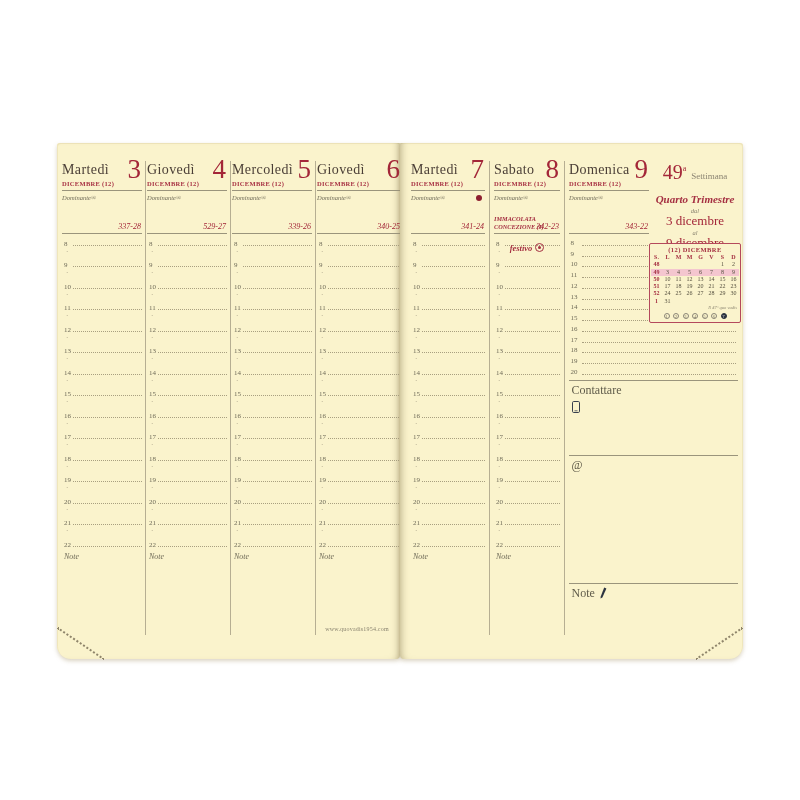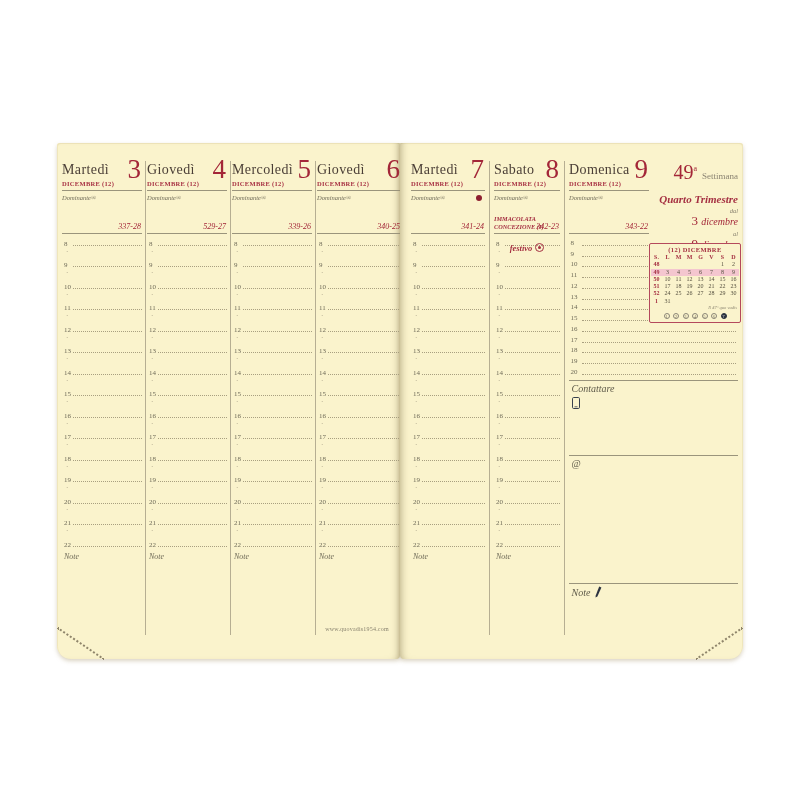--- a/index.html
+++ b/index.html
@@ -37,32 +37,32 @@
   .fest-icon{display:inline-block;width:7px;height:7px;border:1px solid #a53042;border-radius:50%;
              margin-left:3px;position:relative;top:1px;}
   .fest-icon::after{content:'';position:absolute;left:2px;top:2px;width:3px;height:3px;
              background:#a53042;border-radius:50%;}
   
   .sungrid{position:absolute;left:168.5px;top:92px;width:169px;}
   .srow{position:relative;height:10.75px;}
   .srow::after{content:'';position:absolute;left:13px;right:2px;bottom:0;border-bottom:1px dotted #a89f80;}
   .srow .hnum{bottom:-1px;}
   .sumsec{position:absolute;left:168.5px;width:169px;border-top:1px solid #9a947c;}
-  .sumlabel{display:block;font-size:10px;color:#5f5b4a;margin:2px 0 1px 3px;font-style:italic;}
+  .sumlabel{display:block;font-size:12px;color:#5f5b4a;margin:2px 0 1px 3px;}
   .sumicon{margin-left:3px;}
   .inlineicon{vertical-align:-2px;margin-left:4px;}
   
-  .weekinfo{position:absolute;left:252px;top:16px;width:86px;text-align:right;}
+  .weekinfo{position:absolute;left:252px;top:16px;width:86px;text-align:center;}
   .winum{font-size:20px;color:#a32638;line-height:20px;}
   .winum sup{font-size:8px;}
   .wilabel{font-size:9px;color:#8b8472;}
   .tri{font-style:italic;font-weight:bold;font-size:11px;color:#a53042;margin-top:7px;}
   .dal{font-style:italic;font-size:6.5px;color:#8a8470;margin-top:2px;}
   .bigday{font-size:13px;color:#a32638;margin-top:1px;line-height:12px;}
-  .bigday .mn{font-size:10px;font-style:italic;}
+  .bigday .mn{font-size:13px;}
   
   .minical{position:absolute;left:249px;top:100px;width:88px;background:#faf3cc;
            border:1px solid #b4495c;border-radius:2px;z-index:5;padding:1px 1px 2px 1px;}
   .caltitle{font-size:6.5px;font-weight:bold;color:#a53042;text-align:center;
             letter-spacing:.4px;height:9px;line-height:9px;}
   .calrow{display:flex;height:7.3px;}
   .calcell{flex:1;text-align:center;font-size:6px;line-height:7.3px;color:#55503f;}
   .calhcell{color:#a53042;font-weight:bold;}
   .calweek{color:#a53042;font-weight:bold;}
   .cur{background:#f4c6cf;}

